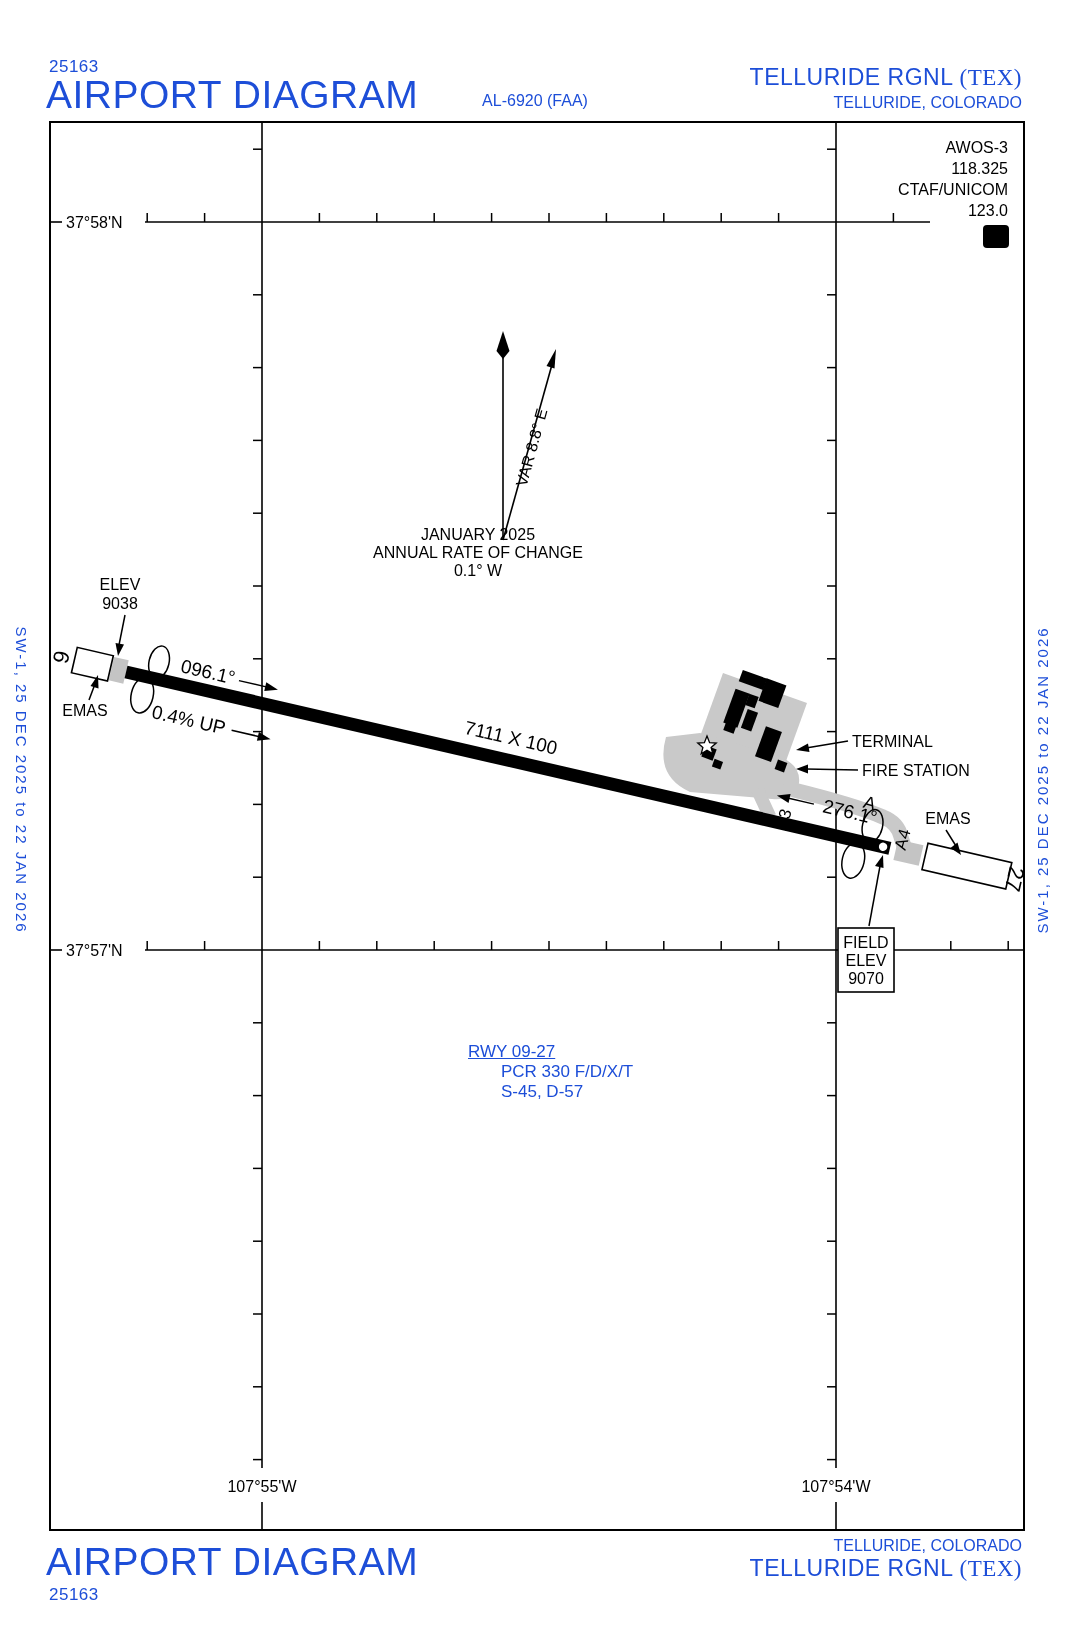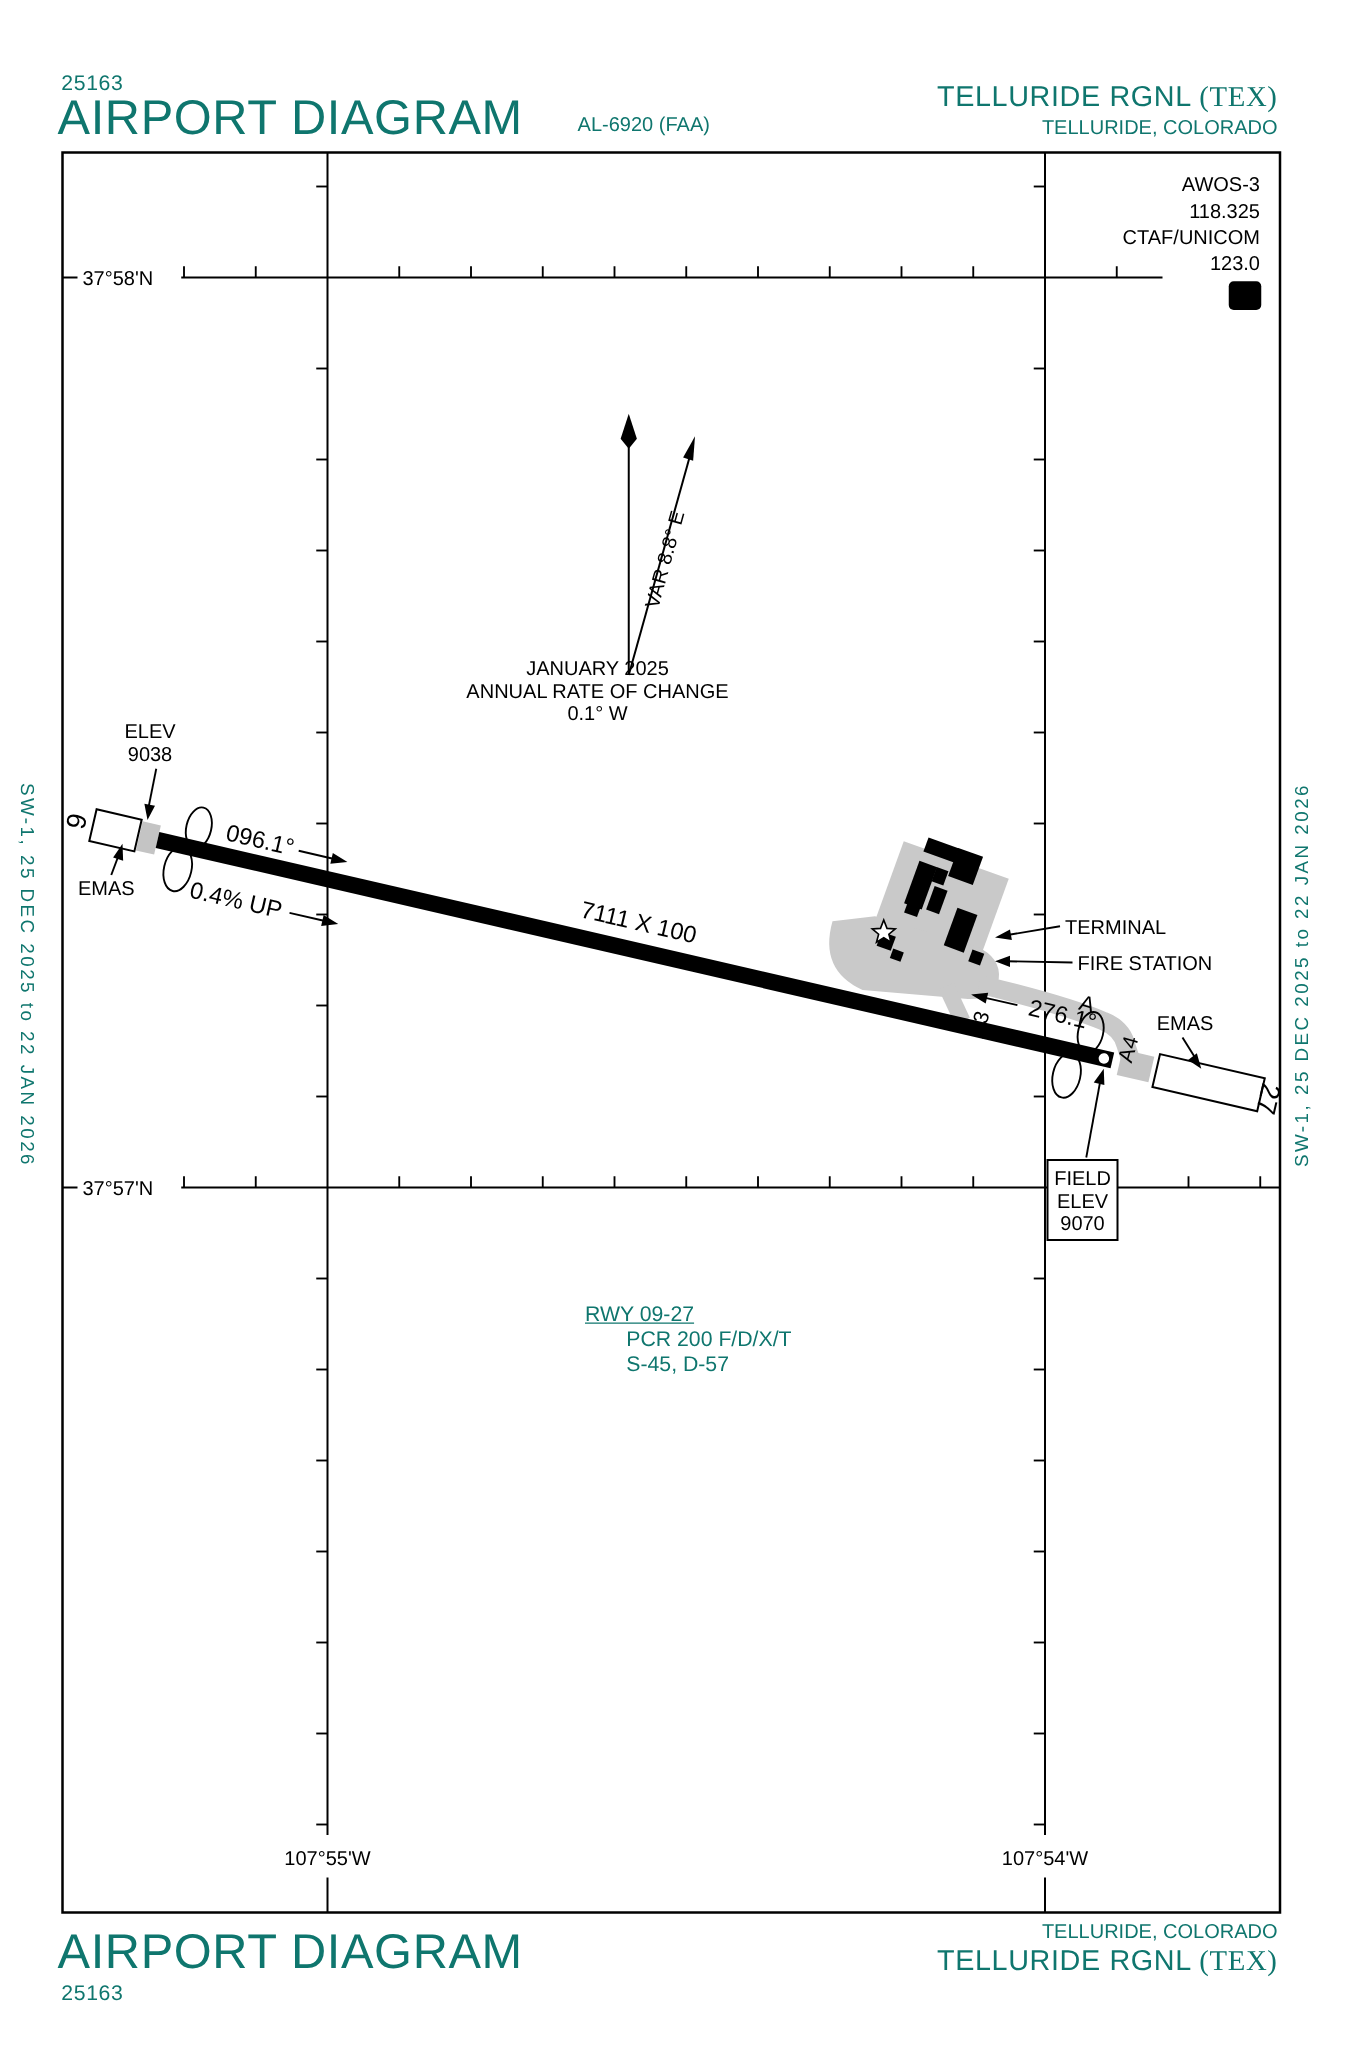--- a/index.html
+++ b/index.html
@@ -1,46 +1,46 @@
 <!DOCTYPE html>
 <html><head>
 <meta charset="utf-8">
 <style>
   html,body{margin:0;padding:0;background:#fff;}
   .page{position:relative;width:1076px;height:1634px;background:#fff;overflow:hidden;
-        font-family:"Liberation Sans","DejaVu Sans",sans-serif;color:#0f766e;}
+        font-family:"Liberation Sans","DejaVu Sans",sans-serif;color:#1d4ed8;}
   .abs{position:absolute;white-space:nowrap;}
   .chart-num{font-size:17px;letter-spacing:.5px;}
   .big-title{font-size:39px;letter-spacing:.5px;}
   .ref{font-size:16px;transform:translateX(-50%);}
   .apt-name{font-size:23px;letter-spacing:.5px;text-align:right;}
   .apt-city{font-size:16px;text-align:right;}
   .serif{font-family:"Liberation Serif","DejaVu Serif",serif;text-align:right;}
   .edition{font-size:15px;letter-spacing:2px;}
   .ed-left{left:21px;top:780px;transform:translate(-50%,-50%) rotate(90deg);}
   .ed-right{left:1042px;top:780px;transform:translate(-50%,-50%) rotate(-90deg);}
   .rwy-data{font-size:17px;line-height:20px;}
   svg text{font-family:"Liberation Sans","DejaVu Sans",sans-serif;fill:#000;}
 </style>
 </head>
 <body>
 
 <div class="page">
 
   <div class="abs chart-num" style="left:49px;top:57px;">25163</div>
   <div class="abs big-title" style="left:46px;top:73px;">AIRPORT DIAGRAM</div>
-  <div class="abs ref" style="left:515px;top:92px;">AL-6920 (FAA)</div>
+  <div class="abs ref" style="left:535px;top:92px;">AL-6920 (FAA)</div>
   <div class="abs apt-name" style="right:54px;top:64px;"><span>TELLURIDE RGNL</span> <span class="serif">(TEX)</span></div>
   <div class="abs apt-city" style="right:54px;top:94px;">TELLURIDE, COLORADO</div>
 
   <div class="abs edition ed-left">SW-1,  25 DEC 2025  to  22 JAN 2026</div>
   <div class="abs edition ed-right">SW-1,  25 DEC 2025  to  22 JAN 2026</div>
 
   <div class="abs rwy-data" style="left:468px;top:1042px;text-decoration:underline;">RWY 09-27</div>
-  <div class="abs rwy-data" style="left:501px;top:1062px;">PCR 200 F/D/X/T</div>
+  <div class="abs rwy-data" style="left:501px;top:1062px;">PCR 330 F/D/X/T</div>
   <div class="abs rwy-data" style="left:501px;top:1082px;">S-45, D-57</div>
 
   <div class="abs apt-city" style="right:54px;top:1537px;">TELLURIDE, COLORADO</div>
   <div class="abs apt-name" style="right:54px;top:1555px;"><span>TELLURIDE RGNL</span> <span class="serif">(TEX)</span></div>
   <div class="abs big-title" style="left:46px;top:1540px;">AIRPORT DIAGRAM</div>
   <div class="abs chart-num" style="left:49px;top:1585px;">25163</div>
 
   <svg width="1076" height="1650" viewBox="0 0 1076 1650" style="position:absolute;left:0;top:0;">
 
     <rect x="50" y="122" width="974" height="1408" fill="none" stroke="#000" stroke-width="2"></rect>

